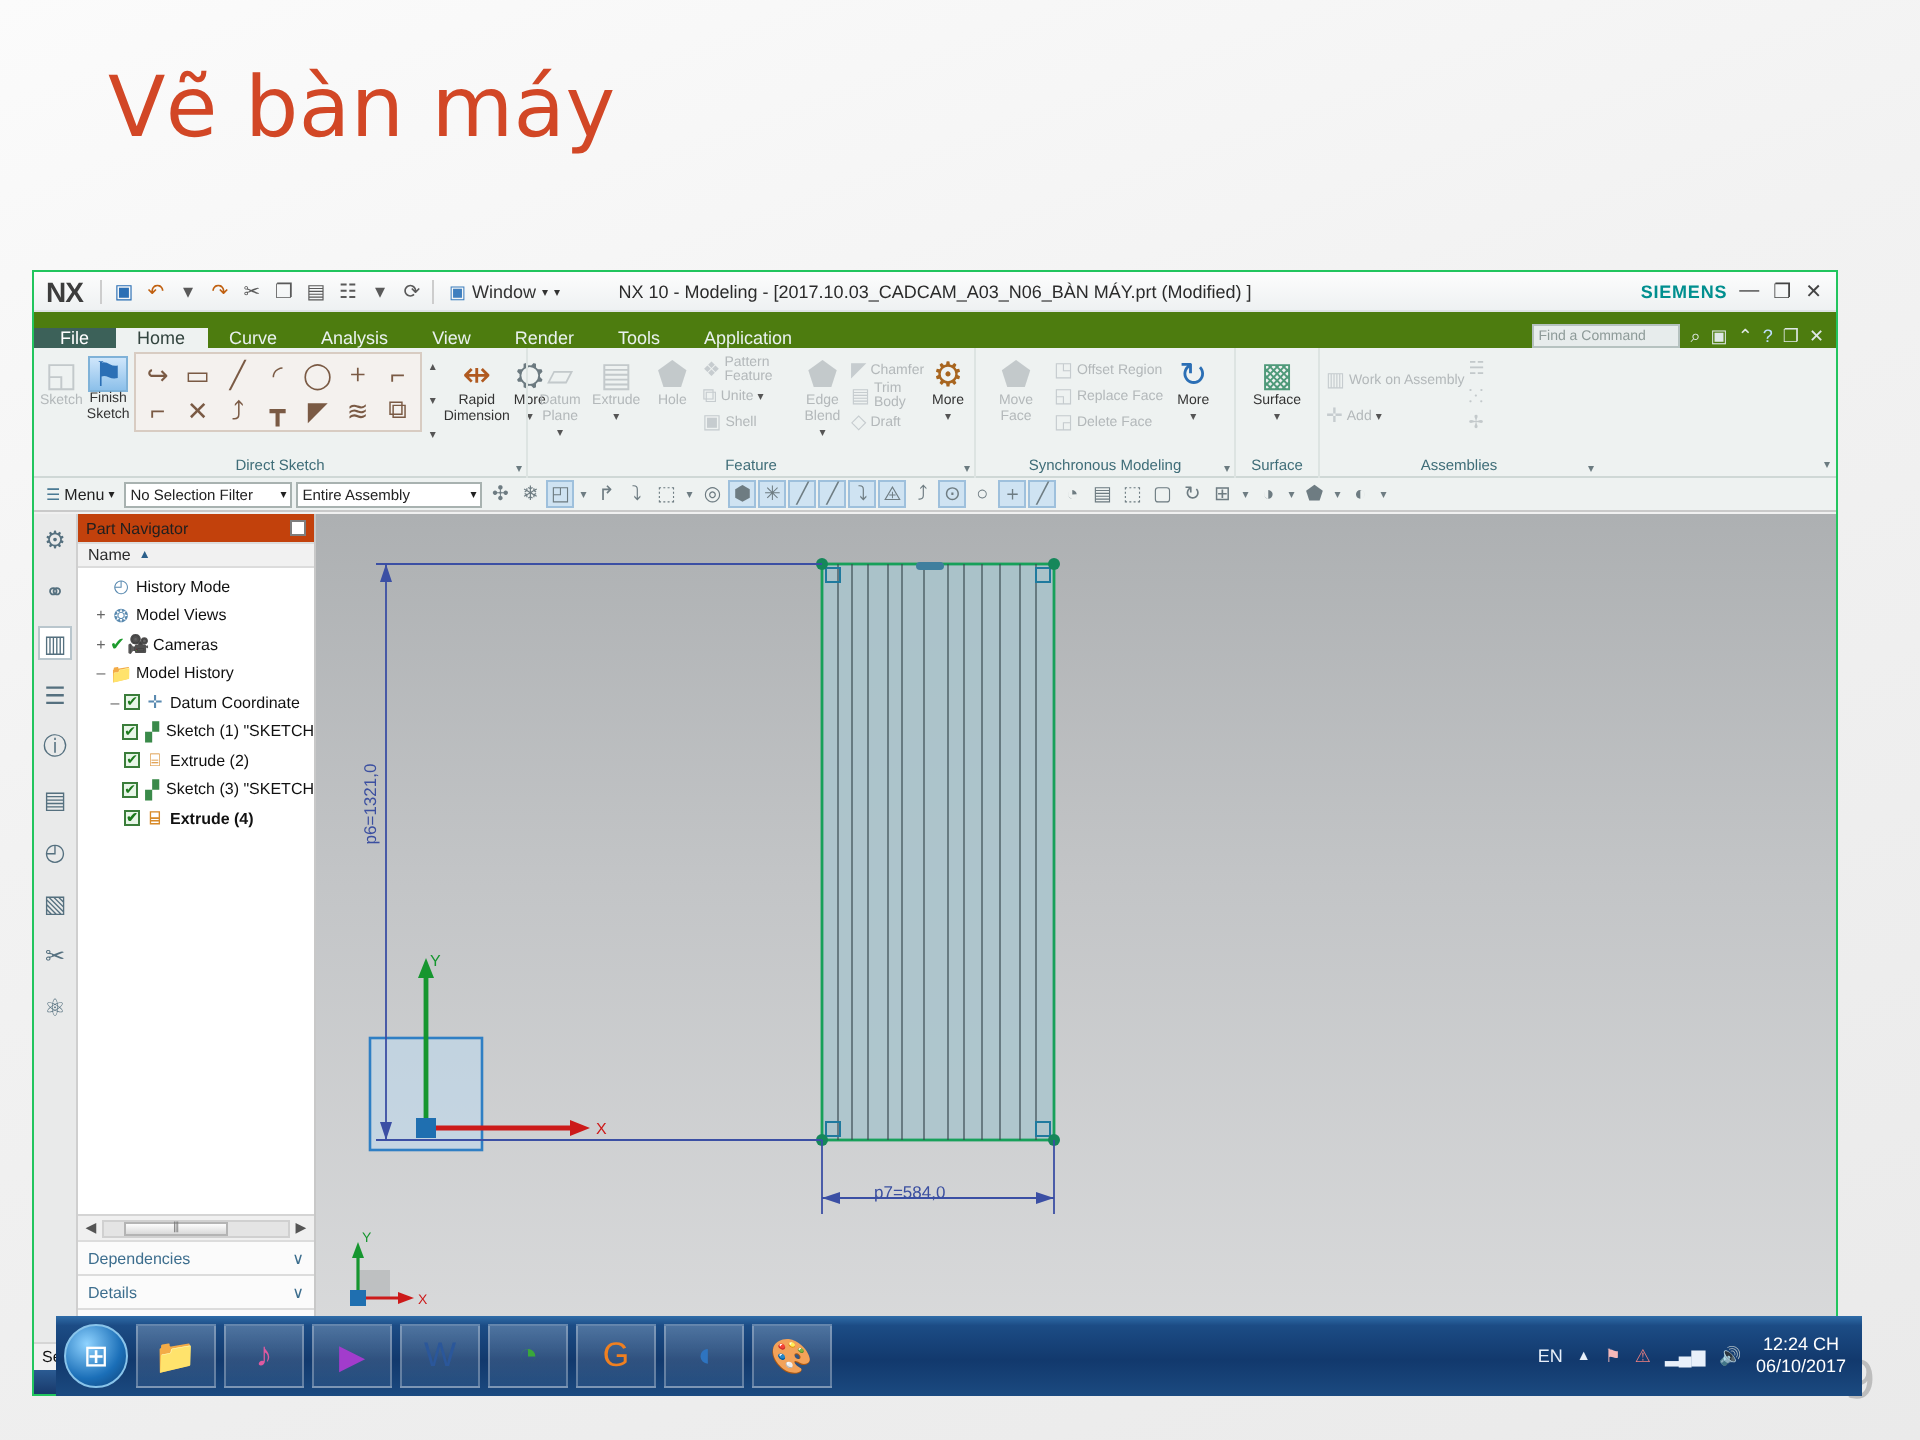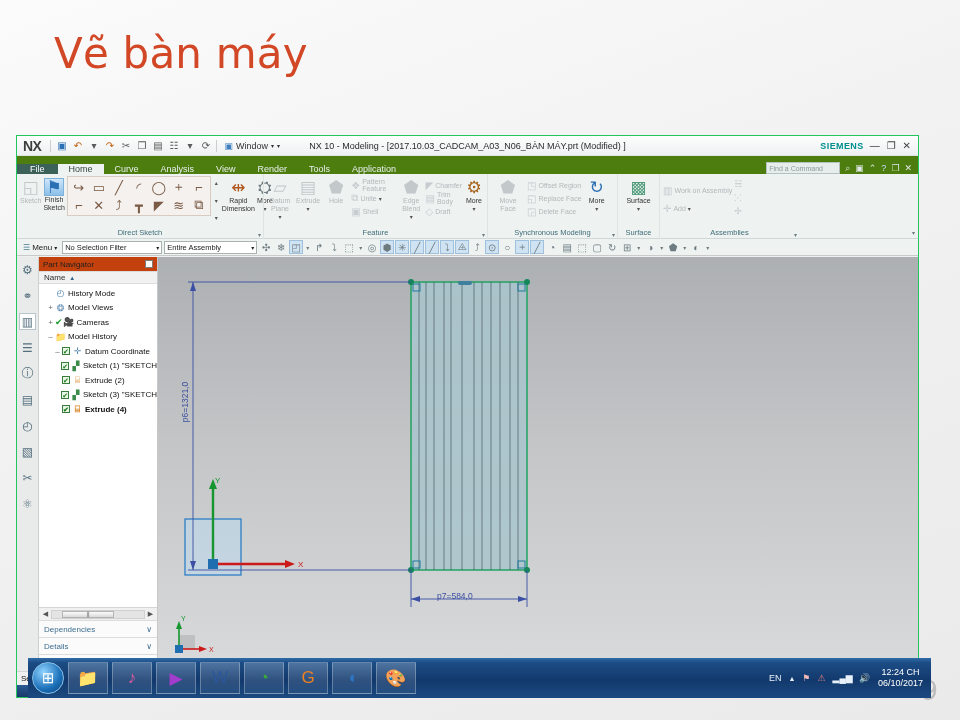--- a/index.html
+++ b/index.html
@@ -404,21 +404,21 @@
 
       <span style="position:absolute;right:3px;bottom:2px;font-size:6px;color:#6b7b80;">▾</span>
     </div>
 
     <div class="seltb">
       <div class="menubtn">
         <span style="color:#4a7a94;">☰</span>
         <span>Menu</span>
         <span style="font-size:6px;">▾</span>
       </div>
-      <div class="combo" style="width:100px;">
+      <div class="combo" style="width:84px;">
         <span>No Selection Filter</span>
         <span style="font-size:6px;">▾</span>
       </div>
       <div class="combo" style="width:93px;">
         <span>Entire Assembly</span>
         <span style="font-size:6px;">▾</span>
       </div>
       <div id="selicons" style="display:flex;align-items:center;gap:1px;">
           <span class="ticon">✣</span>
           <span class="ticon">❄</span>

